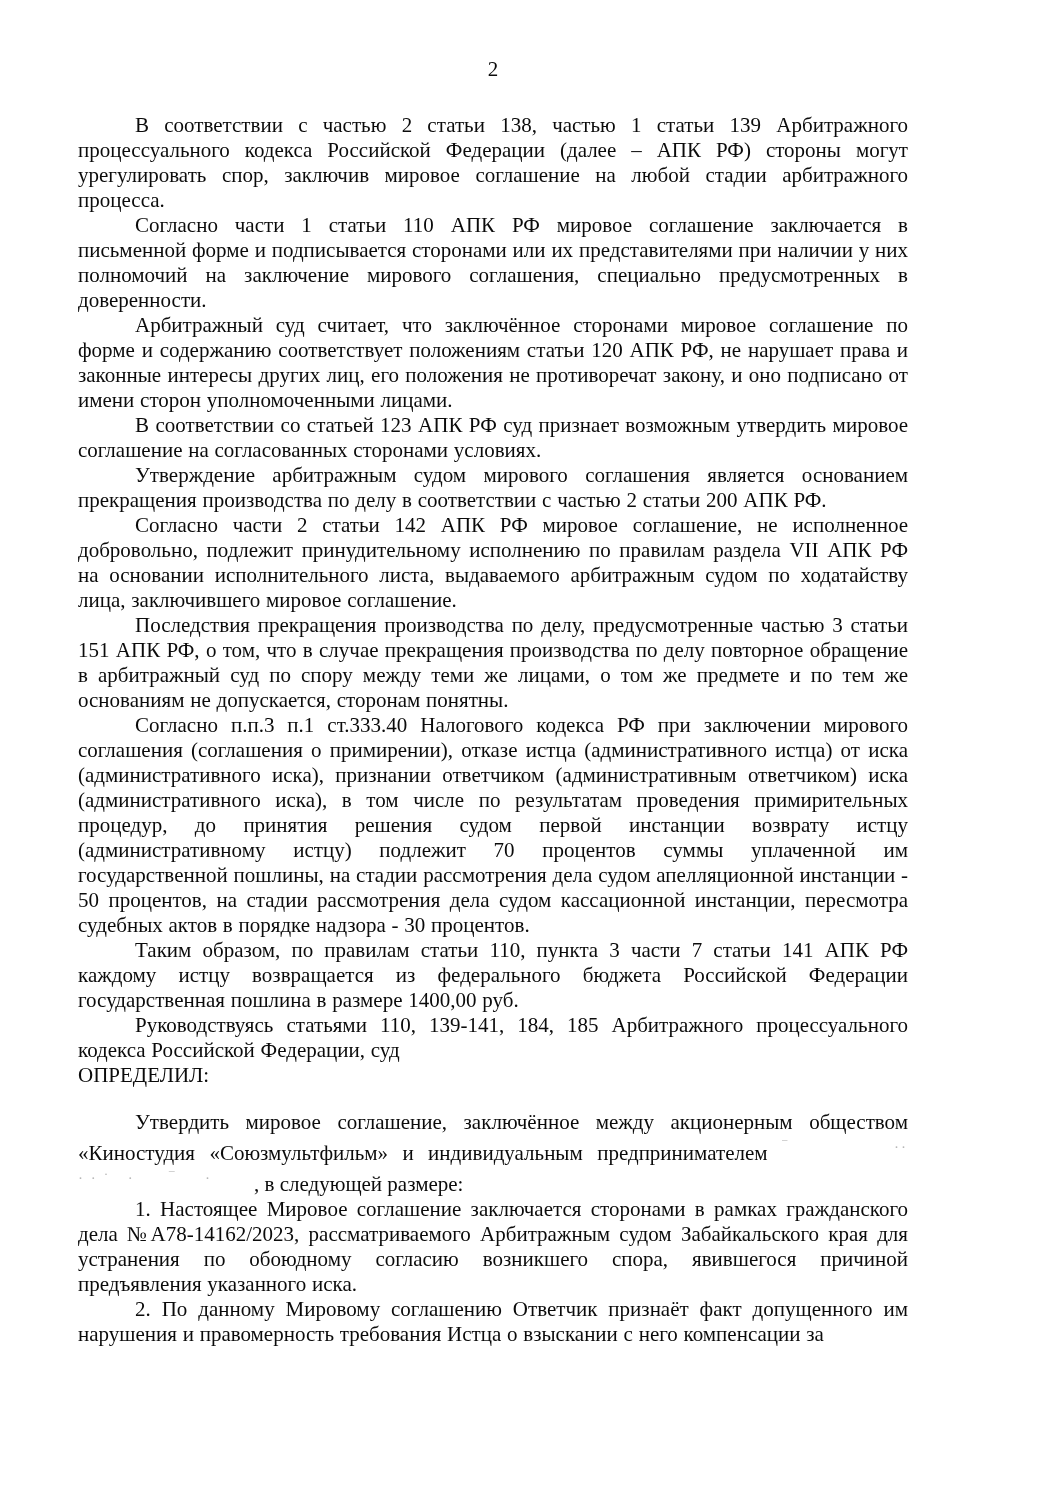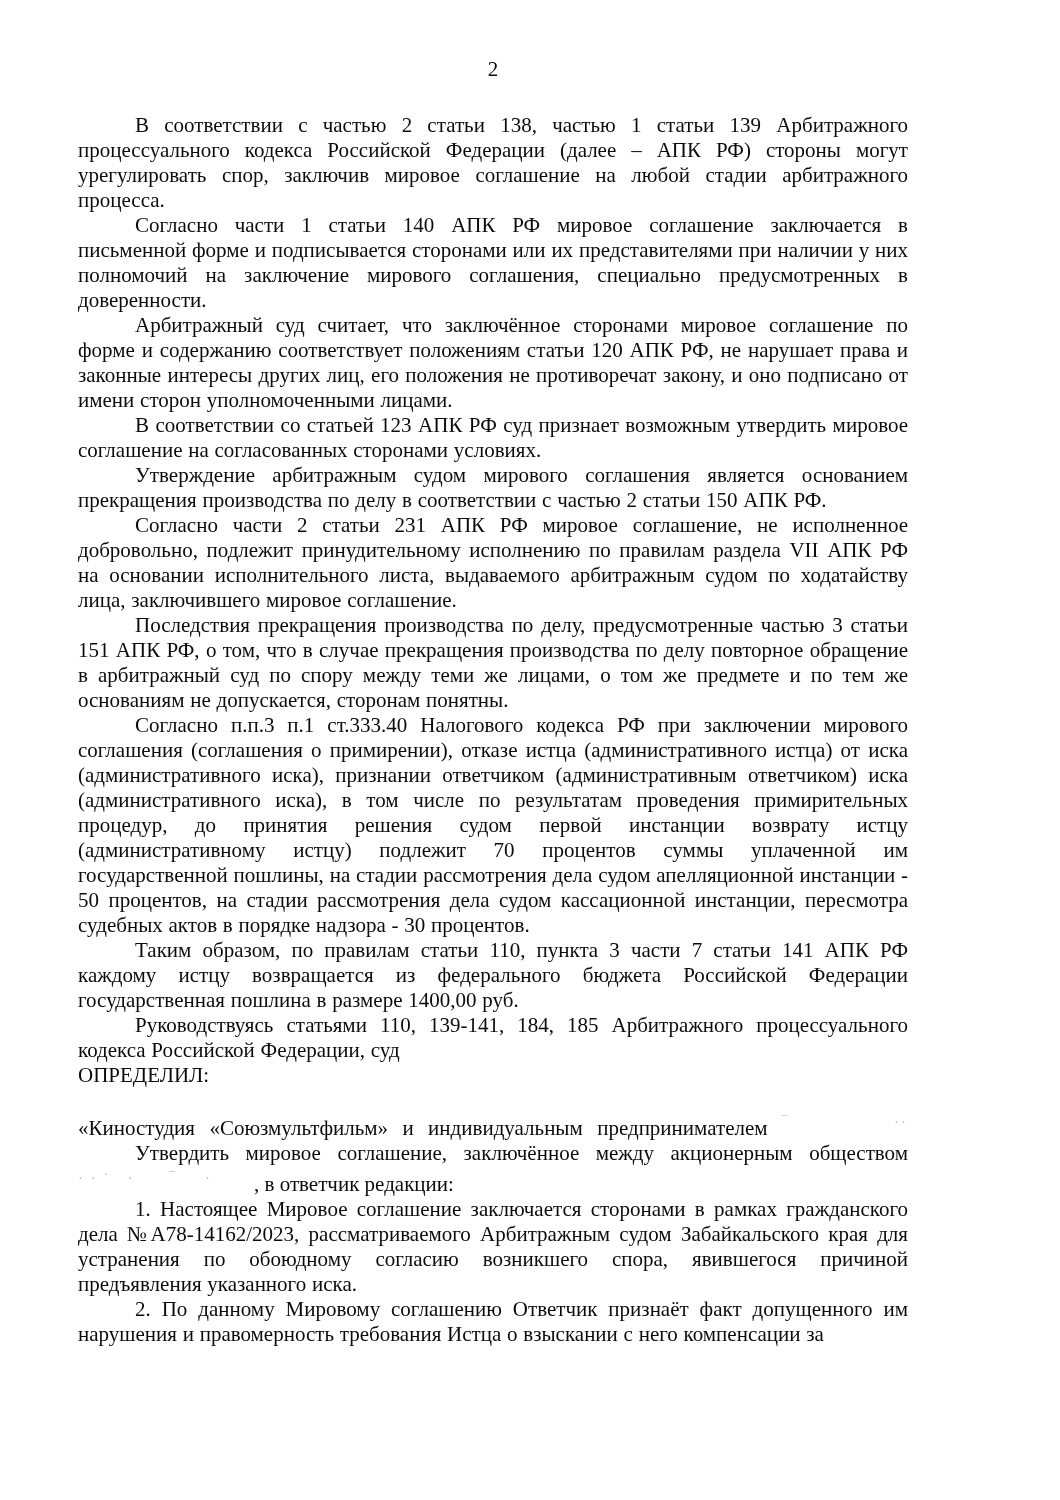--- a/index.html
+++ b/index.html
@@ -53,35 +53,35 @@
   </style>
 </head>
 <body>
 
 <div class="page">
   <div class="content">
 
     <div class="page-number">2</div>
 
     <p class="para">В соответствии с частью 2 статьи 138, частью 1 статьи 139 Арбитражного процессуального кодекса Российской Федерации (далее – АПК РФ) стороны могут урегулировать спор, заключив мировое соглашение на любой стадии арбитражного процесса.</p>
-    <p class="para">Согласно части 1 статьи 140 АПК РФ мировое соглашение заключается в письменной форме и подписывается сторонами или их представителями при наличии у них полномочий на заключение мирового соглашения, специально предусмотренных в доверенности.</p>
+    <p class="para">Согласно части 1 статьи 110 АПК РФ мировое соглашение заключается в письменной форме и подписывается сторонами или их представителями при наличии у них полномочий на заключение мирового соглашения, специально предусмотренных в доверенности.</p>
     <p class="para">Арбитражный суд считает, что заключённое сторонами мировое соглашение по форме и содержанию соответствует положениям статьи 120 АПК РФ, не нарушает права и законные интересы других лиц, его положения не противоречат закону, и оно подписано от имени сторон уполномоченными лицами.</p>
     <p class="para">В соответствии со статьей 123 АПК РФ суд признает возможным утвердить мировое соглашение на согласованных сторонами условиях.</p>
-    <p class="para">Утверждение арбитражным судом мирового соглашения является основанием прекращения производства по делу в соответствии с частью 2 статьи 150 АПК РФ.</p>
-    <p class="para">Согласно части 2 статьи 231 АПК РФ мировое соглашение, не исполненное добровольно, подлежит принудительному исполнению по правилам раздела VII АПК РФ на основании исполнительного листа, выдаваемого арбитражным судом по ходатайству лица, заключившего мировое соглашение.</p>
+    <p class="para">Утверждение арбитражным судом мирового соглашения является основанием прекращения производства по делу в соответствии с частью 2 статьи 200 АПК РФ.</p>
+    <p class="para">Согласно части 2 статьи 142 АПК РФ мировое соглашение, не исполненное добровольно, подлежит принудительному исполнению по правилам раздела VII АПК РФ на основании исполнительного листа, выдаваемого арбитражным судом по ходатайству лица, заключившего мировое соглашение.</p>
     <p class="para">Последствия прекращения производства по делу, предусмотренные частью 3 статьи 151 АПК РФ, о том, что в случае прекращения производства по делу повторное обращение в арбитражный суд по спору между теми же лицами, о том же предмете и по тем же основаниям не допускается, сторонам понятны.</p>
     <p class="para">Согласно п.п.3 п.1 ст.333.40 Налогового кодекса РФ при заключении мирового соглашения (соглашения о примирении), отказе истца (административного истца) от иска (административного иска), признании ответчиком (административным ответчиком) иска (административного иска), в том числе по результатам проведения примирительных процедур, до принятия решения судом первой инстанции возврату истцу (административному истцу) подлежит 70 процентов суммы уплаченной им государственной пошлины, на стадии рассмотрения дела судом апелляционной инстанции - 50 процентов, на стадии рассмотрения дела судом кассационной инстанции, пересмотра судебных актов в порядке надзора - 30 процентов.</p>
     <p class="para">Таким образом, по правилам статьи 110, пункта 3 части 7 статьи 141 АПК РФ каждому истцу возвращается из федерального бюджета Российской Федерации государственная пошлина в размере 1400,00 руб.</p>
     <p class="para">Руководствуясь статьями 110, 139-141, 184, 185 Арбитражного процессуального кодекса Российской Федерации, суд</p>
 
     <p class="para heading">ОПРЕДЕЛИЛ:</p>
 
     <div class="res-para">
+      <span class="res-line jl first">Утвердить мировое соглашение, заключённое между  акционерным обществом</span>
       <span class="res-line jl"><span>«Киностудия «Союзмультфильм» и индивидуальным предпринимателем</span> <span class="redaction tail">‾      ··</span></span>
-      <span class="res-line jl first">Утвердить мировое соглашение, заключённое между  акционерным обществом</span>
-      <span class="res-line"><span class="redaction lead">· · ˙   ·      ‾     ·</span><span>, в ответчик редакции:</span></span>
+      <span class="res-line"><span class="redaction lead">· · ˙   ·      ‾     ·</span><span>, в следующей размере:</span></span>
     </div>
 
     <p class="para">1. Настоящее Мировое соглашение заключается сторонами в рамках гражданского дела №А78-14162/2023, рассматриваемого Арбитражным судом Забайкальского края для устранения по обоюдному согласию возникшего спора, явившегося причиной предъявления указанного иска.</p>
     <p class="para">2. По данному Мировому соглашению Ответчик признаёт факт допущенного им нарушения и правомерность требования Истца о взыскании с него компенсации за</p>
 
   </div>
 </div>
 
 </body></html>

